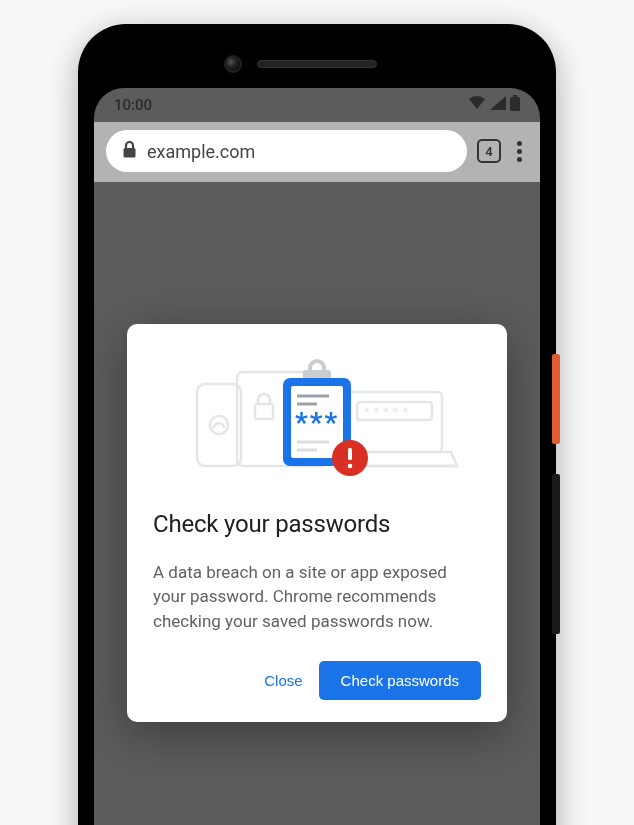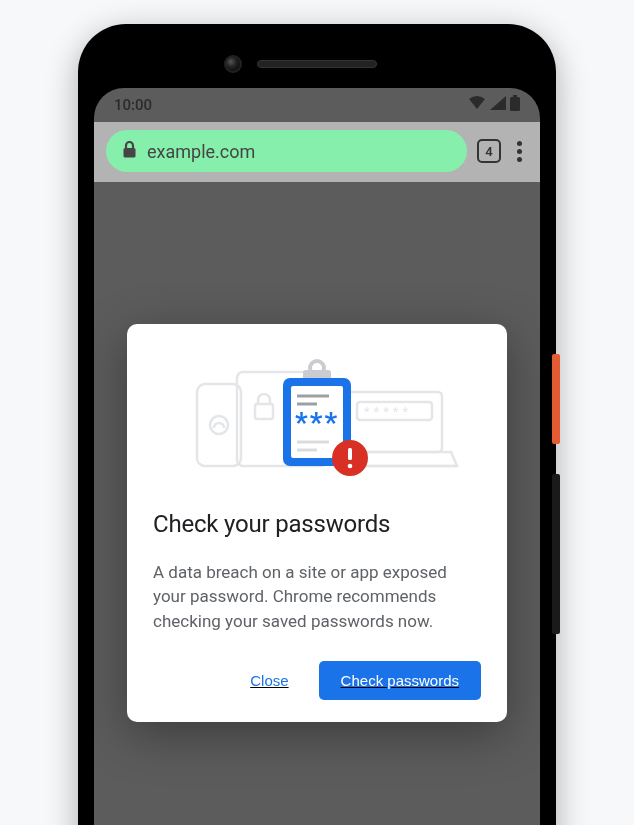--- a/index.html
+++ b/index.html
@@ -94,21 +94,21 @@
   .browser-bar {
     background: #b3b3b3;
     border-radius: 0;
     padding: 8px 12px 10px;
     display: flex;
     align-items: center;
     gap: 10px;
   }
   .omnibox {
     flex: 1;
-    background: #86efac;
+    background: #ffffff;
     border-radius: 22px;
     height: 42px;
     display: flex;
     align-items: center;
     padding: 0 16px;
     gap: 10px;
     color: #454545;
     font-size: 18px;
   }
   .tab-counter {
@@ -166,22 +166,20 @@
   .dialog-body {
     font-size: 17px;
     line-height: 1.45;
     color: #5f6368;
     margin-bottom: 28px;
   }
   .dialog-actions {
     display: flex;
     justify-content: flex-end;
     align-items: center;
-    gap: 14px;
-    text-decoration: underline;
   }
   .btn-text {
     background: transparent;
     border: none;
     color: #1a73e8;
     font-size: 15px;
     font-weight: 500;
     padding: 10px 16px;
     cursor: pointer;
     border-radius: 4px;

